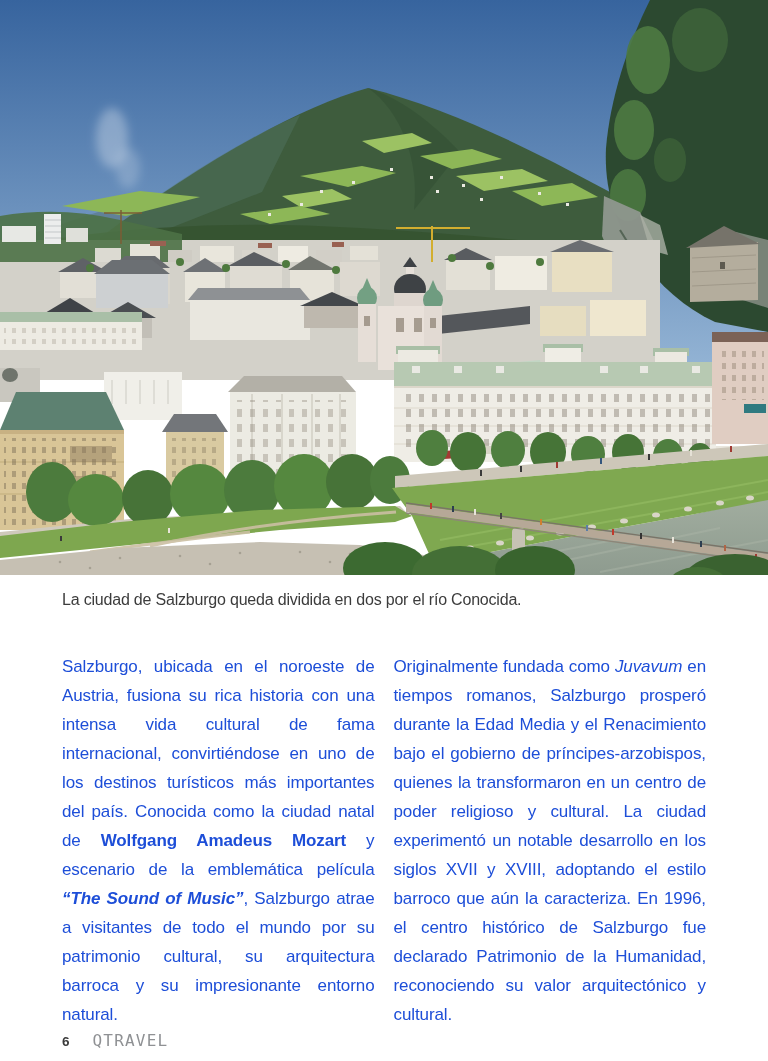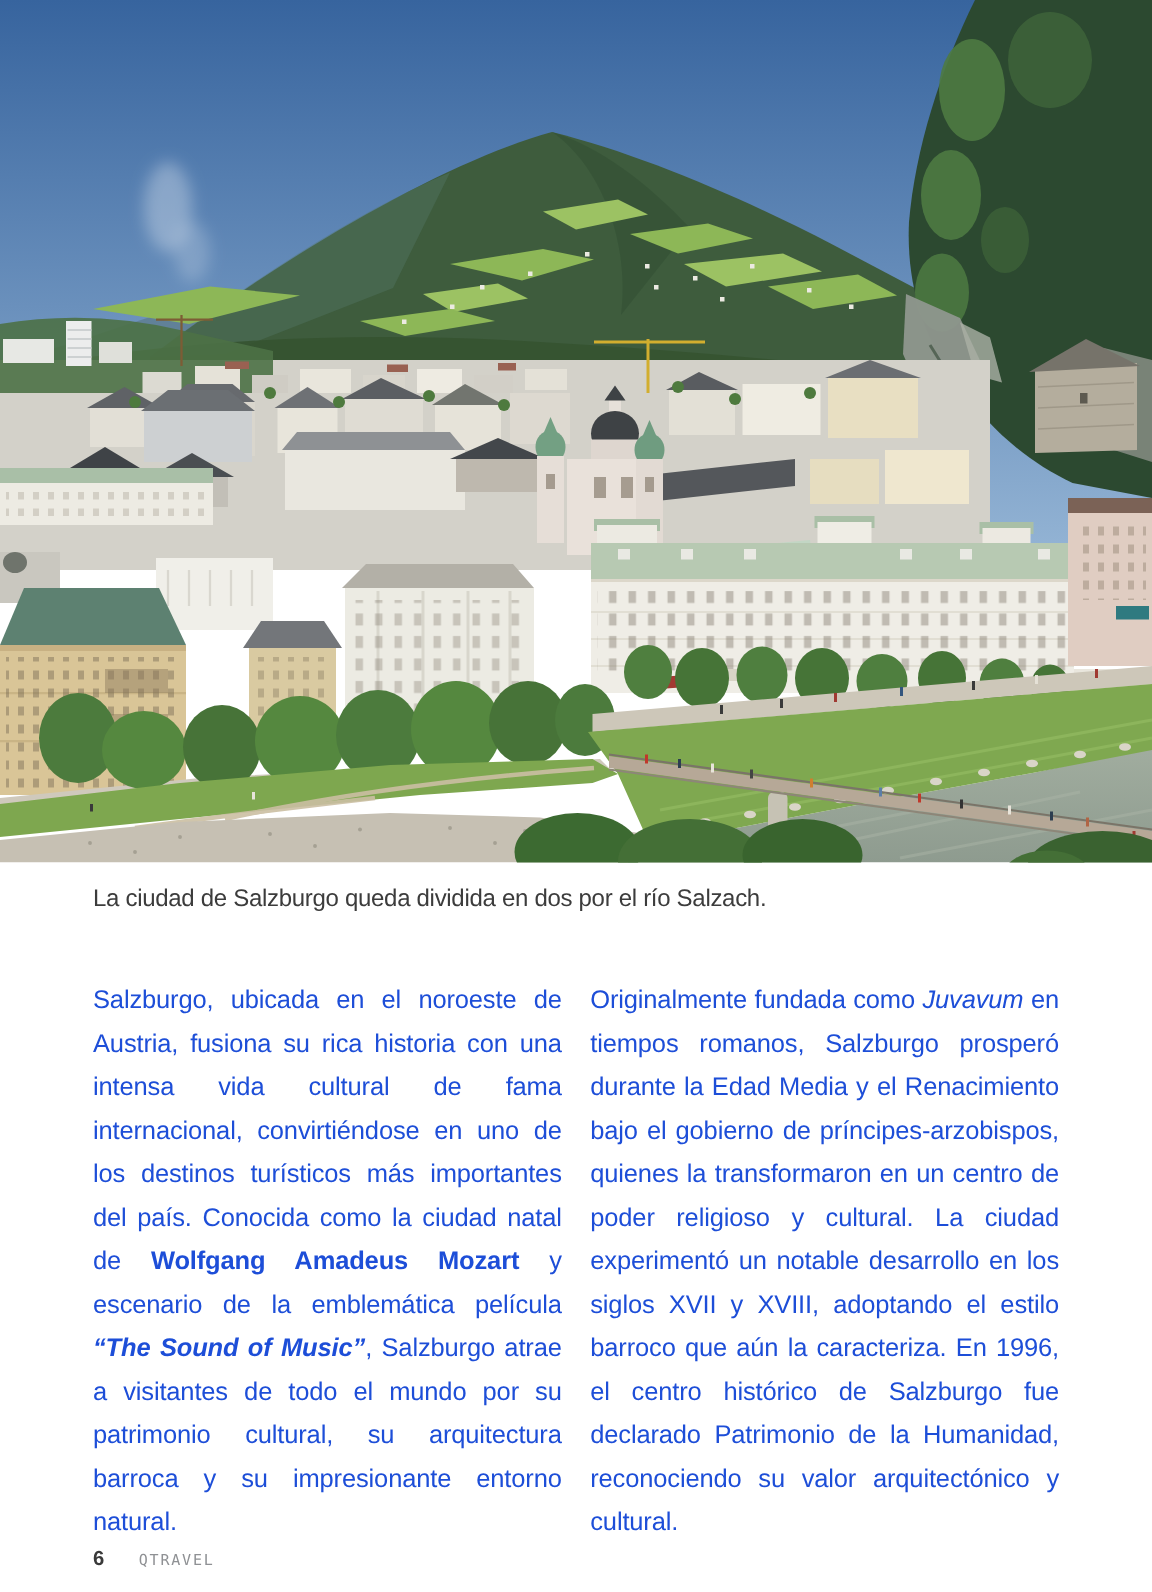--- a/index.html
+++ b/index.html
@@ -32,21 +32,21 @@
     letter-spacing:-0.1px;
   }
   .col span{white-space:normal;}
   footer.pagefoot{
     position:absolute;left:62px;top:1031px;
     display:flex;align-items:baseline;gap:23px;
   }
   .pagenum{font-size:13.5px;font-weight:700;color:#3a3a3a;}
   .brand{
     font-family:"DejaVu Sans Mono",monospace;
-    font-size:10px;letter-spacing:1.2px;color:#8f9194;
+    font-size:16px;letter-spacing:1.2px;color:#8f9194;
   }
 </style>
 </head>
 <body>
 
 <div class="page">
 
   <figure class="photo">
     <svg width="768" height="575" viewBox="0 0 768 575" xmlns="http://www.w3.org/2000/svg">
       <defs>
@@ -413,21 +413,21 @@
       </g>
 
       <ellipse cx="385" cy="568" rx="42" ry="26" fill="#3c6a31"></ellipse>
       <ellipse cx="460" cy="574" rx="48" ry="28" fill="#446f36"></ellipse>
       <ellipse cx="535" cy="570" rx="40" ry="24" fill="#39642e"></ellipse>
       <ellipse cx="735" cy="578" rx="50" ry="24" fill="#3a6230"></ellipse>
       <ellipse cx="698" cy="585" rx="30" ry="18" fill="#446f36"></ellipse>
     </svg>
   </figure>
 
-  <div class="caption">La ciudad de Salzburgo queda dividida en dos por el río Salzach.</div>
+  <div class="caption">La ciudad de Salzburgo queda dividida en dos por el río Conocida.</div>
 
   <div class="columns">
     <p class="col"><span>Salzburgo, ubicada en el noroeste de Austria, fusiona su rica historia con una intensa vida cultural de fama internacional, convirtiéndose en uno de los destinos turísticos más importantes del país. Conocida como la ciudad natal de </span><span style="font-weight: 700;">Wolfgang Amadeus Mozart</span><span> y escenario de la emblemática película </span><span style="font-weight: 700; font-style: italic;">“The Sound of Music”</span><span>, Salzburgo atrae a visitantes de todo el mundo por su patrimonio cultural, su arquitectura barroca y su impresionante entorno natural.</span></p>
     <p class="col"><span>Originalmente fundada como </span><span style="font-style: italic;">Juvavum</span><span> en tiempos romanos, Salzburgo prosperó durante la Edad Media y el Renacimiento bajo el gobierno de príncipes-arzobispos, quienes la transformaron en un centro de poder religioso y cultural. La ciudad experimentó un notable desarrollo en los siglos XVII y XVIII, adoptando el estilo barroco que aún la caracteriza. En 1996, el centro histórico de Salzburgo fue declarado Patrimonio de la Humanidad, reconociendo su valor arquitectónico y cultural.</span></p>
   </div>
 
   <footer class="pagefoot">
     <span class="pagenum">6</span>
     <span class="brand">QTRAVEL</span>
   </footer>

